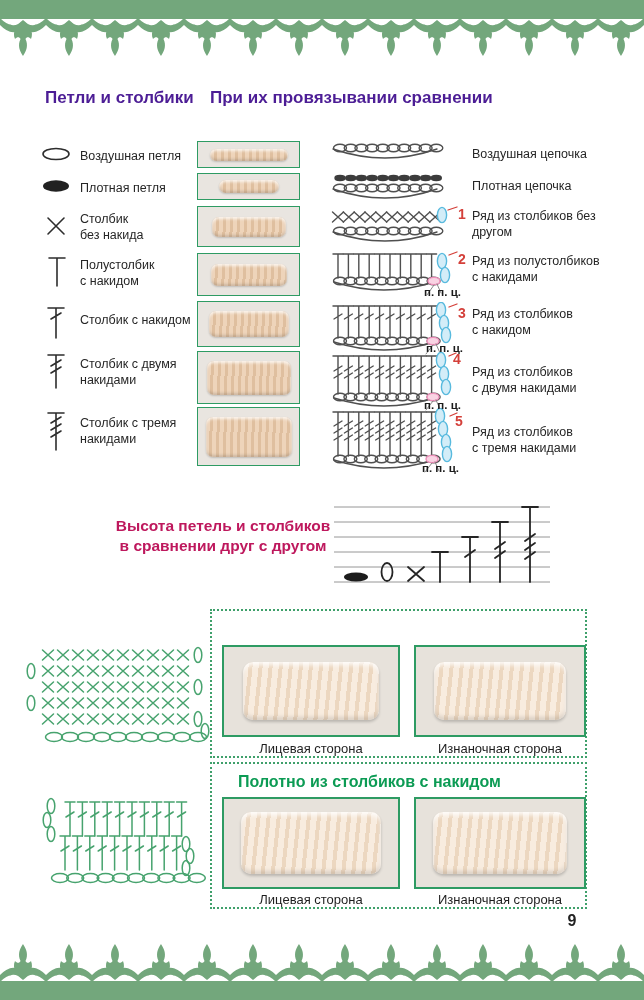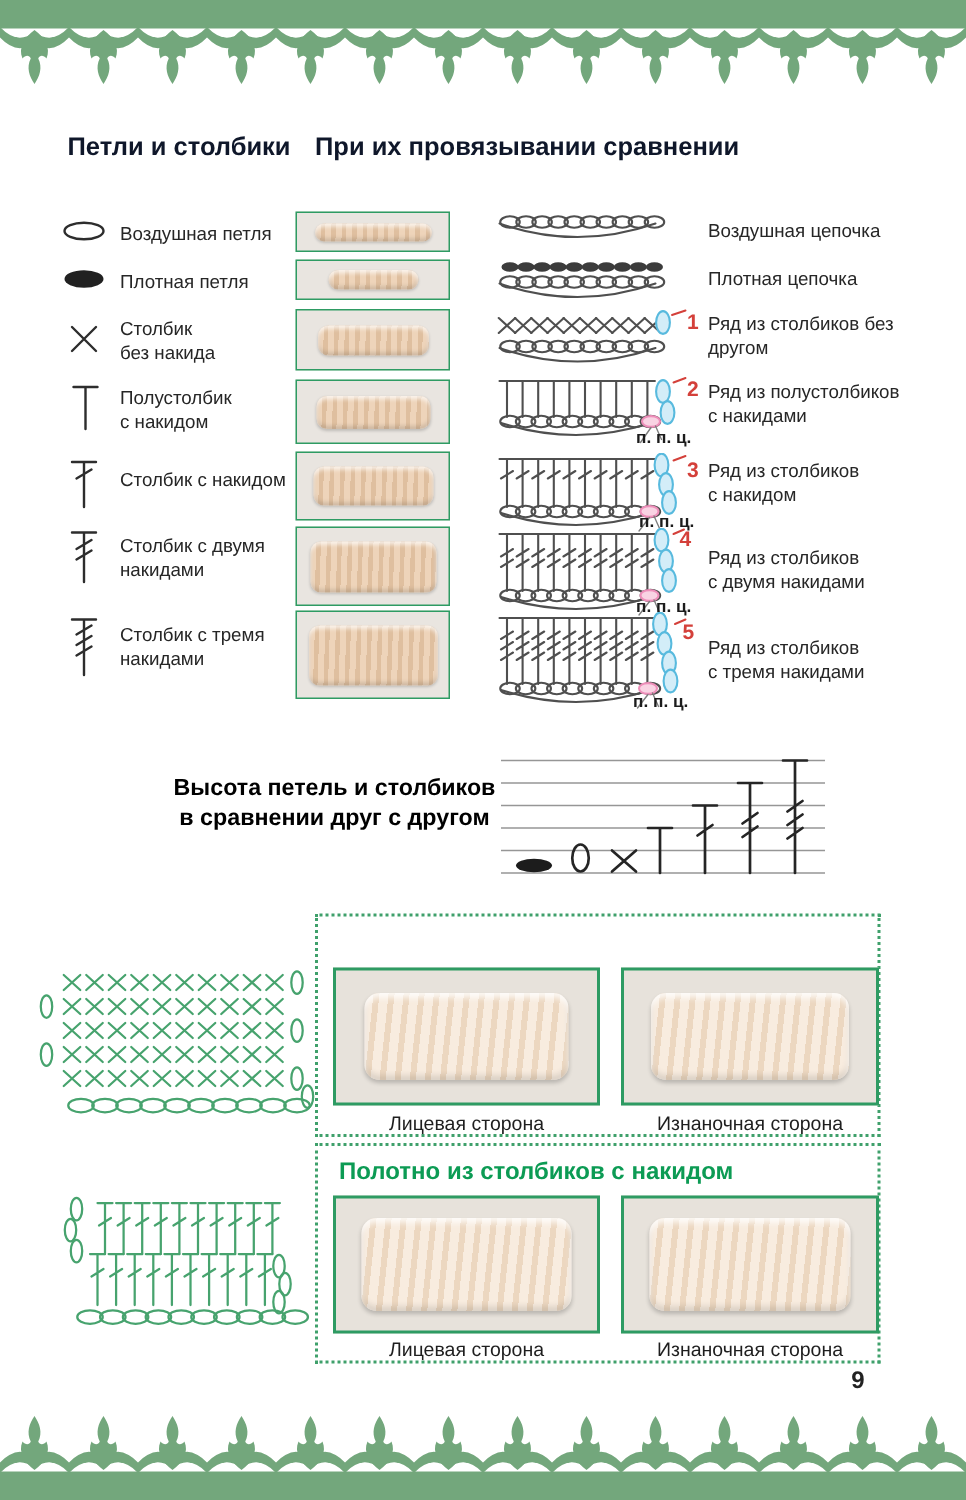--- a/index.html
+++ b/index.html
@@ -1,39 +1,39 @@
 <!DOCTYPE html>
 <html><head>
 <meta charset="utf-8">
 <style>
   html,body{margin:0;padding:0;background:#fff;}
   .page{position:relative;width:644px;height:1000px;background:#ffffff;overflow:hidden;
         font-family:"Liberation Sans",sans-serif;color:#262626;}
   .abs{position:absolute;}
-  .hdr{color:#0f172a;font-weight:bold;font-size:17px;white-space:pre-line;}
+  .hdr{color:#4c1d95;font-weight:bold;font-size:17px;white-space:pre-line;}
   .lbl{font-size:12.5px;color:#262626;line-height:1.28;white-space:pre-line;}
   .num{color:#d4403a;font-weight:bold;font-size:14px;}
   .ppc{font-size:11.5px;font-weight:bold;color:#1c1c1c;white-space:nowrap;}
   .photo{position:absolute;background:#e9e5e0;border:1.5px solid #2e9b63;
          display:flex;align-items:center;justify-content:center;box-sizing:border-box;}
   .yarn{border-radius:7px;background:repeating-linear-gradient(92deg,#eed4ba 0 4px,#dfbf9f 4px 7px);
         box-shadow:inset 0 2px 3px rgba(255,255,255,.75), inset 0 -2px 3px rgba(0,0,0,.14), 0 1px 2px rgba(0,0,0,.18);}
   .photoBig{position:absolute;background:#e7e2db;border:2px solid #2e9b63;
          display:flex;align-items:center;justify-content:center;box-sizing:border-box;}
   .yarnBig{border-radius:10px;background:repeating-linear-gradient(96deg,#f8ecdf 0 6px,#ecd7c0 6px 10px);
         box-shadow:inset 0 3px 4px rgba(255,255,255,.85), inset 0 -3px 4px rgba(0,0,0,.12), 0 2px 3px rgba(0,0,0,.2);}
   .sym{position:absolute;stroke:#2d2d2d;stroke-width:1.6;fill:none;stroke-linecap:round;}
   .diag{position:absolute;stroke:#4f4f4f;fill:none;stroke-width:1.4;stroke-linecap:round;}
   .diag use.blue{stroke:#58bade;fill:#d3edf8;}
   .diag use.pink{stroke:#ee8fba;fill:#f9d3e3;}
   .diag use.dark{fill:#3c3c3c;stroke:#3c3c3c;}
   .redline{stroke:#d4403a;stroke-width:1.3;}
   .thin{stroke:#7c7c7c;stroke-width:0.9;}
   .gchart{position:absolute;stroke:#47a36e;fill:none;stroke-width:1.5;stroke-linecap:round;}
-  .gtitle{color:#000000;font-weight:bold;font-size:15.5px;text-align:center;white-space:pre-line;line-height:1.3;}
+  .gtitle{color:#be185d;font-weight:bold;font-size:15.5px;text-align:center;white-space:pre-line;line-height:1.3;}
   .box{position:absolute;border:2px dotted #3fa06b;background:#ffffff;box-sizing:border-box;}
   .sect-title{position:absolute;color:#0c9b54;font-weight:bold;font-size:16px;}
   .caption{position:absolute;font-size:13px;color:#1e1e1e;text-align:center;}
   .pageno{position:absolute;font-size:16px;font-weight:bold;color:#222;}
 </style>
 </head>
 <body>
 
 <div class="page">
 
@@ -513,21 +513,21 @@
         <div class="yarnBig" style="width:136px;height:58px"></div>
       </div>
     <div class="photoBig" style="left:202px;top:34px;width:172px;height:92px">
         <div class="yarnBig" style="width:132px;height:58px"></div>
       </div>
     <div class="caption" style="left:10px;top:130px;width:178px">Лицевая сторона</div>
     <div class="caption" style="left:202px;top:130px;width:172px">Изнаночная сторона</div>
   </div>
 
   <div class="box" style="left:210px;top:762px;width:377px;height:147px">
-    <div class="sect-title" style="left:14px;top:9px">Полотно из столбиков с накидом</div>
+    <div class="sect-title" style="left:26px;top:9px">Полотно из столбиков с накидом</div>
     <div class="photoBig" style="left:10px;top:33px;width:178px;height:92px">
         <div class="yarnBig" style="width:140px;height:62px"></div>
       </div>
     <div class="photoBig" style="left:202px;top:33px;width:172px;height:92px">
         <div class="yarnBig" style="width:134px;height:62px"></div>
       </div>
     <div class="caption" style="left:10px;top:128px;width:178px">Лицевая сторона</div>
     <div class="caption" style="left:202px;top:128px;width:172px">Изнаночная сторона</div>
   </div>
 

